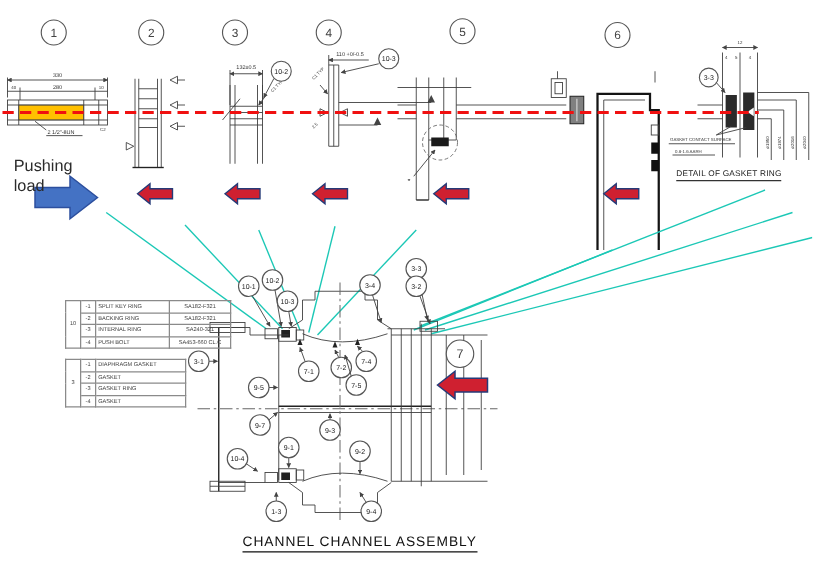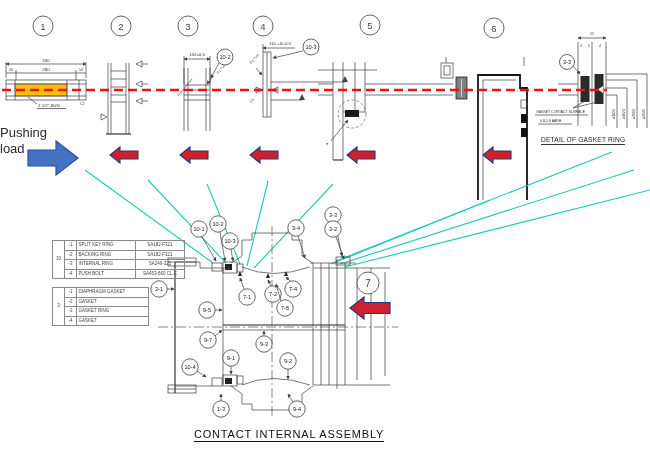--- a/index.html
+++ b/index.html
@@ -10,21 +10,21 @@
   .dim{font-size:4.4px;}
   .dimS{font-size:3.5px;}
   .co{font-size:5.6px;fill:#222;}
   .tc{font-size:9.5px;fill:#444;}
   .big7{font-size:10px;fill:#444;}
   .qm{font-size:7px;fill:#222;}
   .cc{fill:#fff;stroke:#555;stroke-width:0.9;}
   .thin{stroke:#3c3c3c;stroke-width:0.7;fill:none;}
   .thick{stroke:#141414;stroke-width:1.8;fill:none;}
   .med{stroke:#222;stroke-width:1.1;fill:none;}
-  .pushing{position:absolute;left:0;top:125px;font-size:13px;color:#2b2b2b;line-height:1.25;}
+  .pushing{position:absolute;left:11px;top:125px;font-size:13px;color:#2b2b2b;line-height:1.25;}
   .mainTitle{position:absolute;left:194px;top:428px;font-size:11px;letter-spacing:0.8px;color:#111;
              border-bottom:1.4px solid #111;padding-bottom:1px;}
   .detTitle{position:absolute;left:541px;top:136px;font-size:6.6px;letter-spacing:0.2px;color:#222;
             border-bottom:0.9px solid #333;padding-bottom:0.5px;}
   table.ptable{position:absolute;border-collapse:collapse;}
   table.ptable td{border:0.5px solid #8a8a8a;font-size:4.5px;line-height:1;padding:2px 1.5px;
                   color:#444;white-space:nowrap;}
   #t10{left:52px;top:240px;}
   #t3{left:52px;top:287px;}
   td.grp{width:8px;text-align:center;}
@@ -349,21 +349,21 @@
   <polygon points="483,155 493,147 493,151 511,151 511,159 493,159 493,163" fill="#CF2030" stroke="#253a78" stroke-width="1.1"></polygon>
   <polygon points="350,308 364,297 364,302.5 390,302.5 390,313.5 364,313.5 364,319" fill="#CF2030" stroke="#253a78" stroke-width="1.2"></polygon>
 </g>
 </svg>
 
 <div class="pushing">
   <div>Pushing</div>
   <div>load</div>
 </div>
 
-<div class="mainTitle">CONTACT INTERNAL ASSEMBLY</div>
+<div class="mainTitle">CHANNEL CHANNEL ASSEMBLY</div>
 <div class="detTitle">DETAIL OF GASKET RING</div>
 
 <table class="ptable" id="t10">
   <tbody>
         <tr>
     <td class="grp" rowspan="4">10</td>
     <td class="no">-1</td>
     <td class="nm">SPLIT KEY RING</td>
     <td class="sp">SA182-F321</td>
   </tr>

